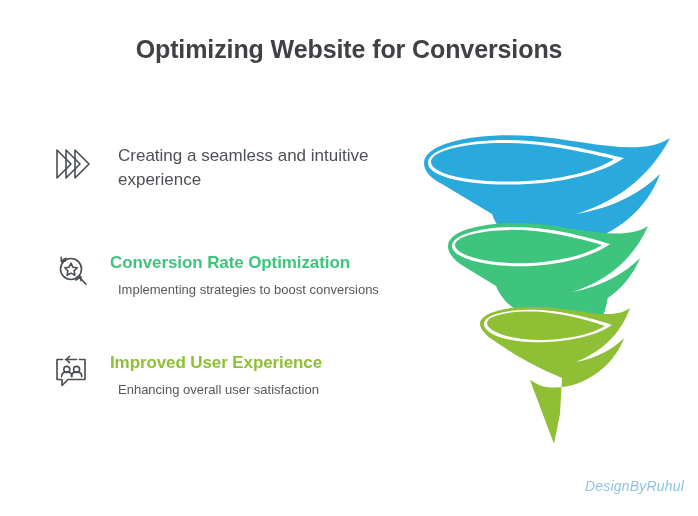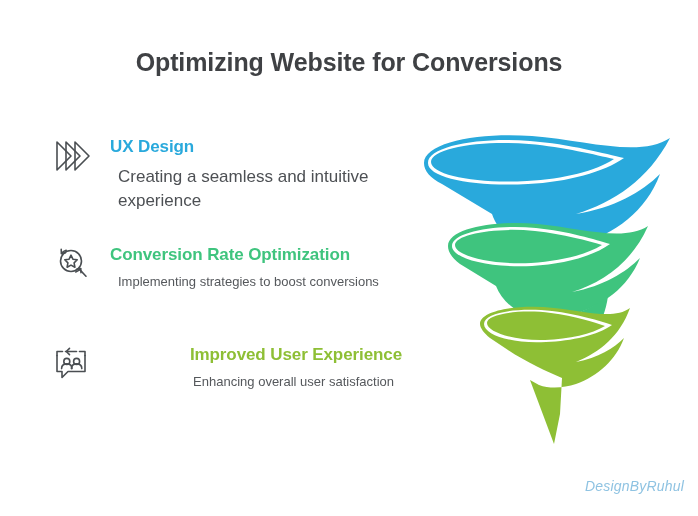--- a/index.html
+++ b/index.html
@@ -15,21 +15,21 @@
     width: 698px;
     height: 516px;
     background: #ffffff;
     overflow: hidden;
   }
 
   
   #page-title {
     position: absolute;
     left: 0;
-    top: 48px;
+    top: 35px;
     width: 698px;
     text-align: center;
     font-size: 25px;
     font-weight: bold;
     color: #3f4144;
     letter-spacing: -0.1px;
   }
 
   
   #feature-list {
@@ -70,21 +70,21 @@
     line-height: 1.42;
     color: #4d5054;
   }
   .size-sm .feature-desc {
     font-size: 13px;
     line-height: 1.42;
   }
 
   #item-ux      { height: 108px; }
   #item-cro     { height: 100px; }
-  #item-iux     { height: 70px; text-align: right;  }
+  #item-iux     { height: 70px;  }
 
   
   #funnel-graphic {
     position: absolute;
     left: 408px;
     top: 128px;
     width: 282px;
     height: 322px;
   }
 
@@ -112,21 +112,20 @@
       <span class="feature-icon">
         <svg viewBox="0 0 44 40" width="44" height="40" aria-hidden="true">
           <g fill="none" stroke="#4a4e52" stroke-width="1.6" stroke-linejoin="round">
             <path d="M5 6 L5 34 L19 20 Z"></path>
             <path d="M14 6 L14 34 L28 20 Z"></path>
             <path d="M23 6 L23 34 L37 20 Z"></path>
           </g>
         </svg>
       </span>
       <div class="feature-body">
-        <div class="feature-heading" style="color:#29a9dc">UX Design</div>
         <div class="feature-desc">Creating a seamless and intuitive experience</div>
       </div>
     </div>
 
     <div class="feature-item size-sm" id="item-cro">
       <span class="feature-icon">
         <svg viewBox="0 0 44 40" width="44" height="40" aria-hidden="true">
           <g fill="none" stroke="#4a4e52" stroke-width="1.6" stroke-linecap="round" stroke-linejoin="round">
             <circle cx="19" cy="17" r="10.5"></circle>
             <path d="M26.8 24.6 L34 32.2"></path>

